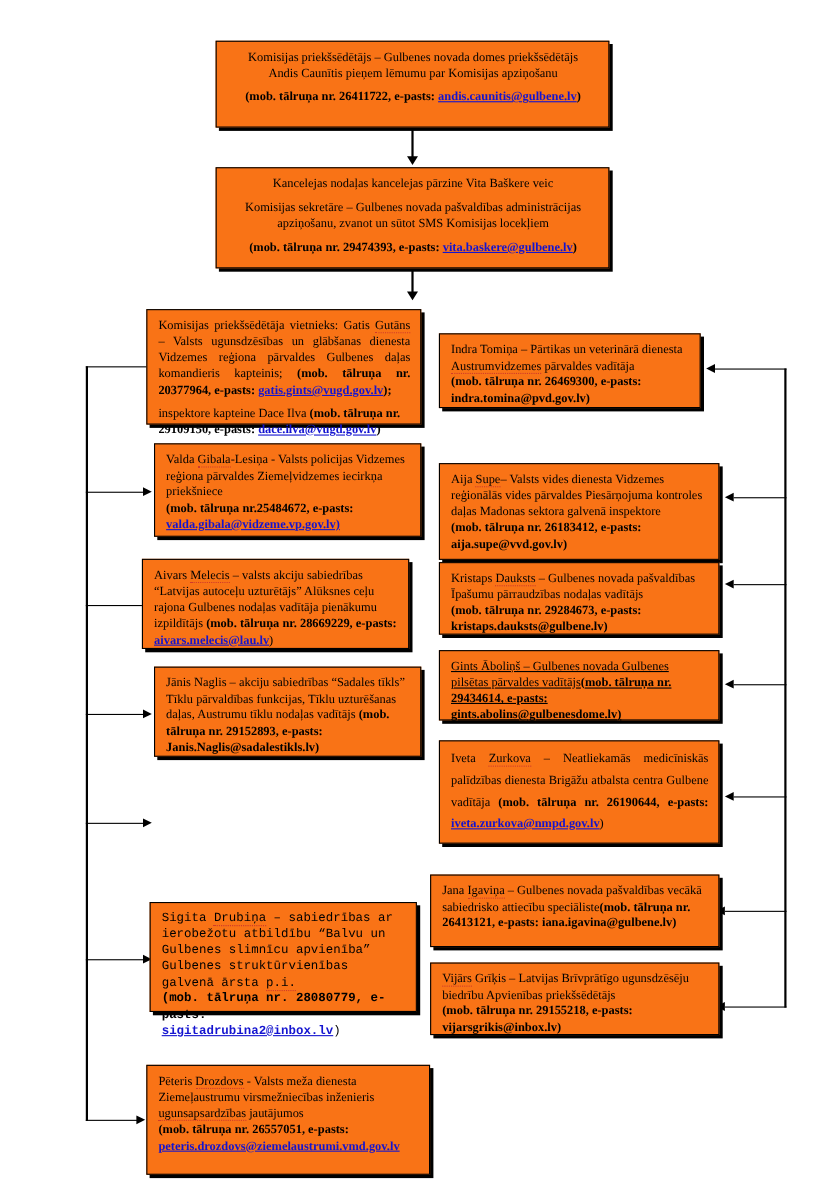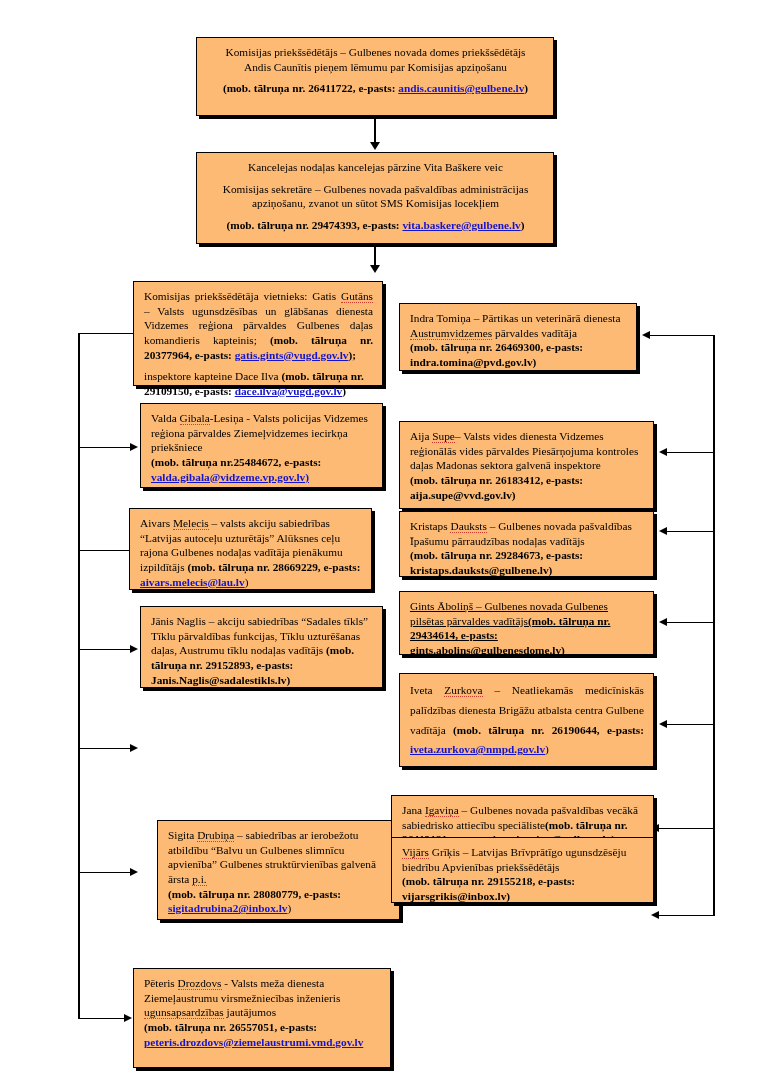--- a/index.html
+++ b/index.html
@@ -6,21 +6,21 @@
   body{
     width:763px;height:1080px;background:#ffffff;
     font-family:"Liberation Serif","DejaVu Serif",serif;
     color:#000;position:relative;overflow:hidden;
   }
   .canvas{position:absolute;inset:0;}
 
   
   .box{
     position:absolute;box-sizing:border-box;
-    border:1.5px solid #000;background:#fdba74;
+    border:1.5px solid #000;background:#f97316;
     box-shadow:3px 3px 0 0 #000;
     font-size:11.3px;line-height:1.30;
     padding:7px 9px 7px 10px;
     z-index:5;
   }
   .box.center{text-align:center;}
   .box.just{text-align:justify;}
   .box p{margin:0;}
   .box p + p{margin-top:7px;}
   .b{font-weight:bold;}
@@ -33,31 +33,31 @@
   
   #box-chair{left:196px;top:37px;width:358px;height:79px;}
   #box-secretary{left:196px;top:152px;width:358px;height:92px;}
 
   
   #box-gutans  {left:133px;top:281px;width:250px;height:105px;}
   #box-gibala  {left:140px;top:403px;width:243px;height:85px;}
   #box-melecis {left:129px;top:508px;width:243px;height:82px;}
   #box-naglis  {left:140px;top:606px;width:243px;height:82px;}
   #box-bistrovs{left:140px;top:708px;width:243px;height:78px;}
-  #box-drubina {left:157px;top:820px;width:243px;height:100px;}
+  #box-drubina {left:136px;top:820px;width:243px;height:100px;font-family:Liberation Mono, monospace;}
   #box-drozdovs{left:133px;top:968px;width:258px;height:100px;}
 
   
   #box-tomina  {left:399px;top:303px;width:238px;height:68px;}
   #box-supe    {left:399px;top:408px;width:255px;height:88px;margin-top:13px;}
   #box-dauksts {left:399px;top:511px;width:255px;height:66px;}
   #box-abolins {left:399px;top:591px;width:255px;height:64px;text-decoration:underline;}
   #box-zurkova {left:399px;top:673px;width:255px;height:94px;}
   #box-igavina {left:391px;top:795px;width:263px;height:66px;}
-  #box-grikis  {left:391px;top:837px;width:263px;height:66px;}
+  #box-grikis  {left:391px;top:875px;width:263px;height:66px;}
 
   
   .ln{position:absolute;background:#000;z-index:1;}
   .vline{width:1.6px;}
   .hline{height:1.4px;}
 
   
   .arrow-down{
     position:absolute;width:0;height:0;z-index:2;
     border-left:5px solid transparent;border-right:5px solid transparent;

